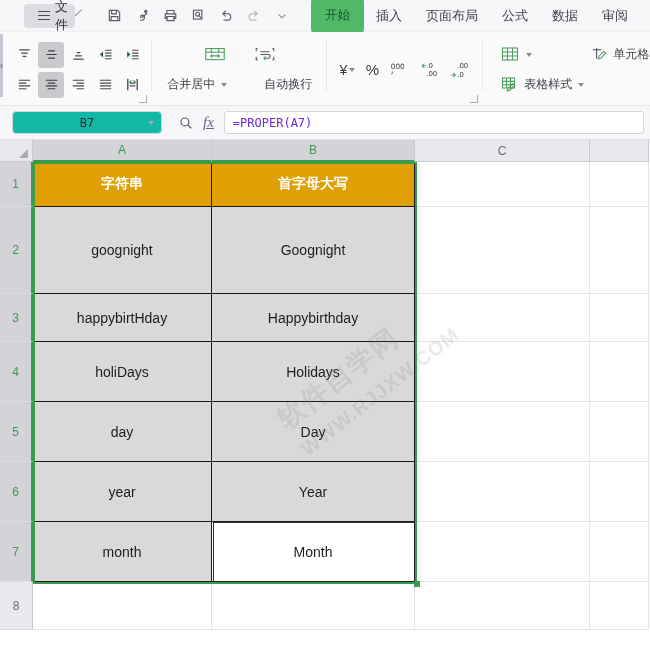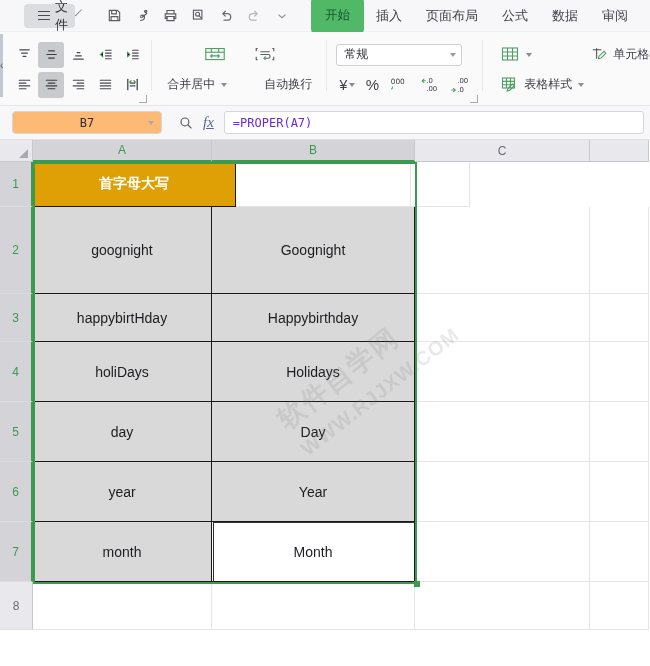--- a/index.html
+++ b/index.html
@@ -127,21 +127,21 @@
   
   .fbar {
     height: 34px;
     background: #f7f7f9;
     display: flex; align-items: center;
     padding: 0 6px;
     border-bottom: 1px solid #e0e0e5;
   }
   .namebox {
     width: 150px; height: 23px; margin-left: 6px;
-    background: #fdba74; border: 1px solid #d5d5dc; border-radius: 4px;
+    background: #14b8a6; border: 1px solid #d5d5dc; border-radius: 4px;
     display: flex; align-items: center; justify-content: center;
     position: relative;
     font-family: "DejaVu Sans Mono", monospace;
     font-size: 12px; color: #2d2d33;
     cursor: text;
   }
   .namebox .caret { position: absolute; right: 7px; border-top-color: #a8a8b0; }
   .fx-tools { display: flex; align-items: center; gap: 9px; margin: 0 10px 0 16px; }
   .fx-label {
     font-family: "Liberation Serif", serif;
@@ -410,26 +410,20 @@
         <span>合并居中</span>
         <span class="caret"></span>
       </div>
       <div class="rtext">
         <span>自动换行</span>
       </div>
     </div>
   </div>
 
   <div class="rgroup" style="padding:2px 8px 0 10px;">
-    <div class="rrow">
-      <div class="numfmt-box">
-        <span>常规</span>
-        <span class="caret"></span>
-      </div>
-    </div>
     <div class="rrow" style="gap:3px;">
       <div class="tinybtn">
         <span style="font-size:14px;color:#3d3d45;">¥</span>
         <span class="caret"></span>
       </div>
       <div class="tinybtn">
         <span style="font-size:15px;color:#3d3d45;">%</span>
       </div>
       <div class="tinybtn">
         <svg width="22" height="20" viewBox="0 0 24 20" fill="none">
@@ -511,20 +505,21 @@
   <div class="colhead-row">
     <div class="corner"></div>
     <div class="colhead sel" style="width:179px">A</div>
     <div class="colhead sel" style="width:203px">B</div>
     <div class="colhead" style="width:175px">C</div>
     <div class="colhead" style="width:59px"></div>
   </div>
 
   <div class="body-row" style="height:45px">
     <div class="rowhead sel">1</div>
+    <div class="cell hdr bord" style="width:179px">字符串</div>
     <div class="cell hdr bord" style="width:203px">首字母大写</div>
     <div class="cell empty" style="width:175px"></div>
     <div class="cell empty" style="width:59px"></div>
   </div>
 
   <div class="body-row" style="height:87px">
     <div class="rowhead sel">2</div>
     <div class="cell tbl bord" style="width:179px">goognight</div>
     <div class="cell tbl bord" style="width:203px">Goognight</div>
     <div class="cell empty" style="width:175px"></div>

